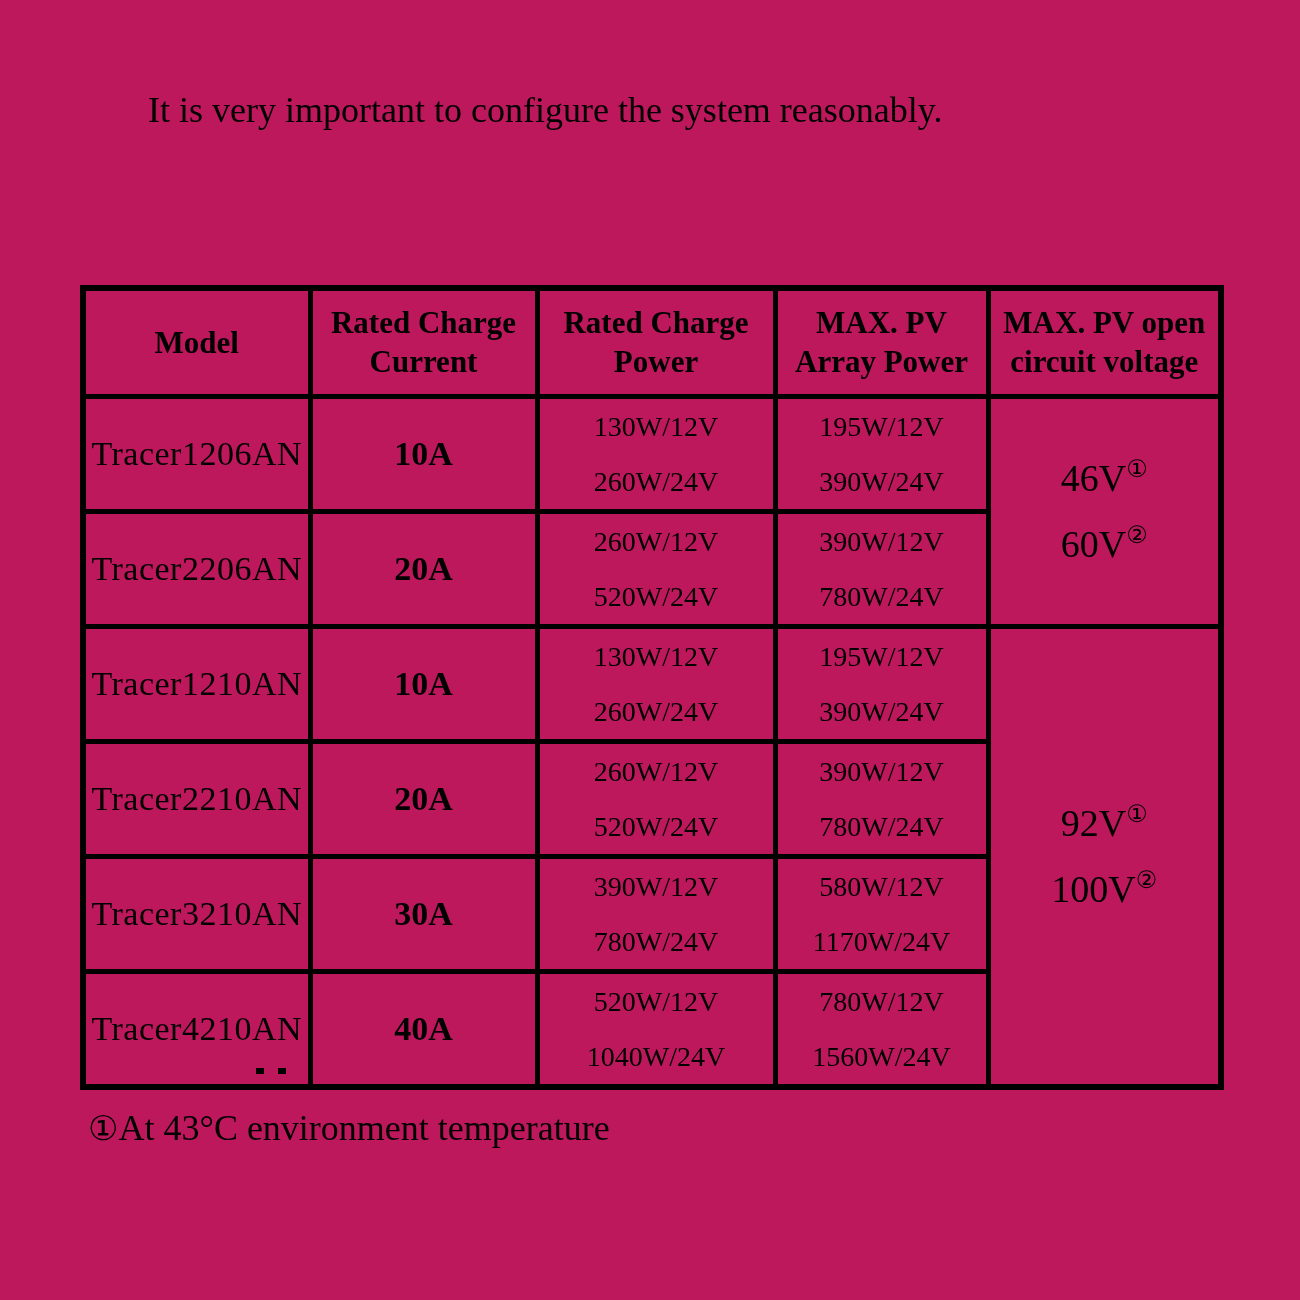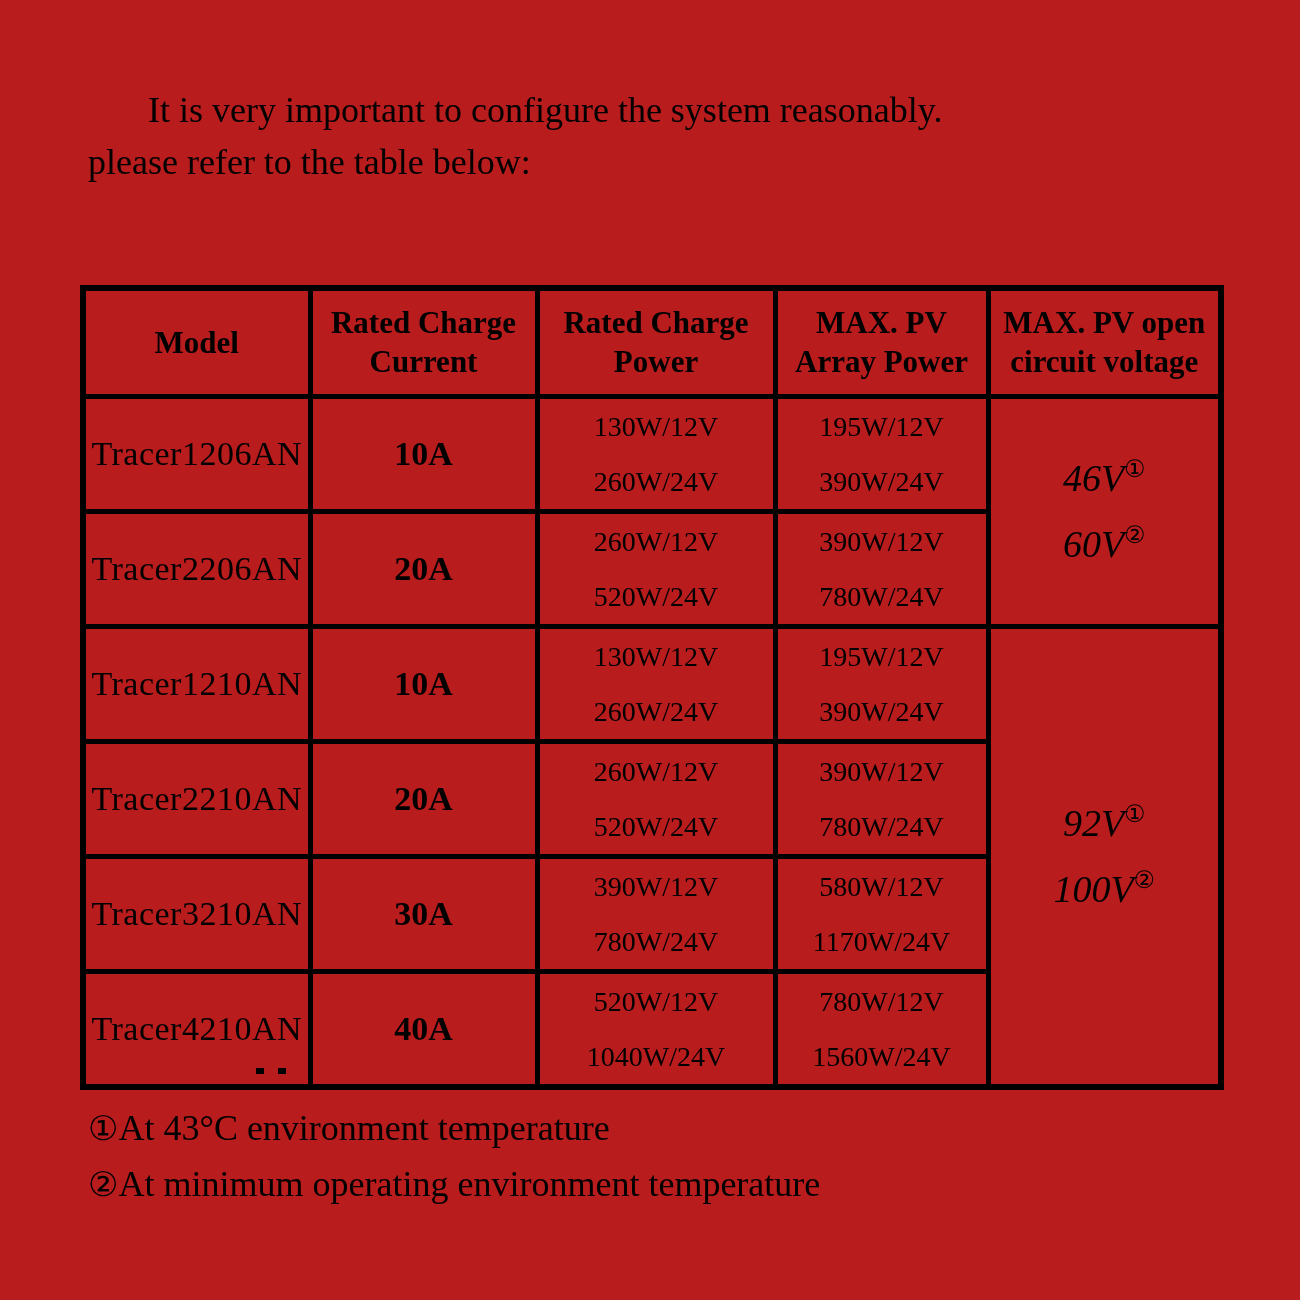--- a/index.html
+++ b/index.html
@@ -4,21 +4,21 @@
 <style>
   html, body {
     margin: 0;
     padding: 0;
     background: #ffffff;
   }
   .page {
     position: relative;
     width: 1300px;
     height: 1300px;
-    background: #b91c1c;
+    background: #be185d;
     color: #000000;
     font-family: "Liberation Serif", "DejaVu Serif", serif;
     overflow: hidden;
   }
   
   .intro {
     position: absolute;
     left: 88px;
     top: 84px;
     font-size: 36px;
@@ -60,21 +60,20 @@
   .two-line .line {
     display: block;
     line-height: 55px;
     font-size: 28px;
   }
   .cell-voltage { font-size: 38px; }
   .cell-voltage .vline {
     display: block;
     line-height: 66px;
     white-space: nowrap;
-    font-style: italic;
   }
   .cell-voltage sup {
     font-family: "DejaVu Sans", "Liberation Serif", serif;
     font-size: 24px;
     vertical-align: 14px;
     line-height: 0;
   }
   
   .footnotes {
     position: absolute;
@@ -101,21 +100,20 @@
   .artifact.a1 { left: 256px; }
   .artifact.a2 { left: 278px; }
 </style>
 </head>
 <body>
 
 <div class="page">
 
   <div class="intro">
     <div class="indent">It is very important to configure the system reasonably.</div>
-    <div>please refer to the table below:</div>
   </div>
 
   <table class="spec-table">
     <colgroup>
       <col style="width:227px">
       <col style="width:227px">
       <col style="width:238px">
       <col style="width:213px">
       <col style="width:233px">
     </colgroup>
@@ -230,18 +228,15 @@
     </tbody>
   </table>
 
   <span class="artifact a1"></span>
   <span class="artifact a2"></span>
 
   <div class="footnotes">
     <div class="footnote-line">
       <span class="marker">①</span><span>At 43°C environment temperature</span>
     </div>
-    <div class="footnote-line">
-      <span class="marker">②</span><span>At minimum operating environment temperature</span>
-    </div>
   </div>
 
 </div>
 
 </body></html>

